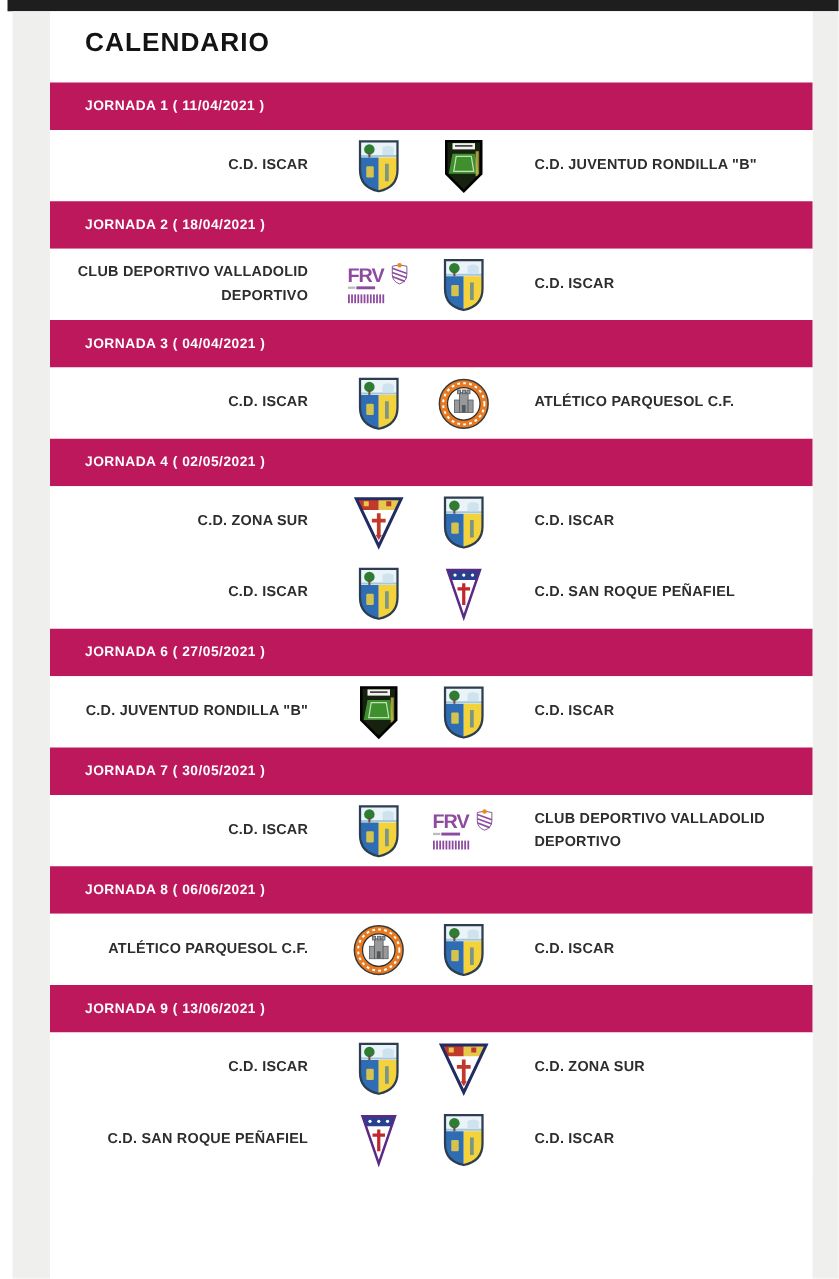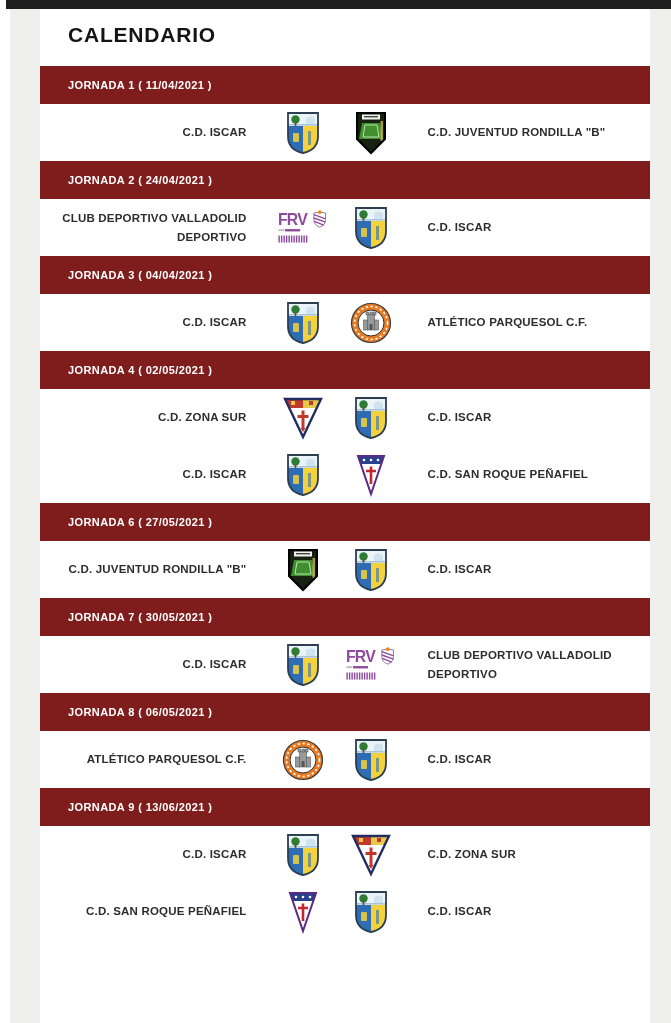--- a/index.html
+++ b/index.html
@@ -29,21 +29,21 @@
   .page-header { padding: 14px 14px 12px 28px; }
   .page-title {
     font-size: 21px; font-weight: bold; letter-spacing: 0.8px;
     color: #141414; margin-bottom: 7px;
   }
   .page-subtitle {
     font-size: 11.5px; font-weight: bold; color: #333333;
     letter-spacing: 0.2px;
   }
   .jornada-bar {
-    height: 38px; background: #7f1d1d; color: #ffffff;
+    height: 38px; background: #be185d; color: #ffffff;
     display: flex; align-items: center; padding-left: 28px;
     font-size: 11px; font-weight: bold; letter-spacing: 0.4px;
   }
   .match-row {
     height: 57px; background: #ffffff;
     display: flex; align-items: center; gap: 18px;
   }
   .team {
     flex: 1 1 0; font-size: 11.5px; font-weight: bold; color: #2d2d2d;
     letter-spacing: 0.2px; line-height: 1.65;
@@ -194,21 +194,21 @@
           <svg class="crest-svg crest-rondilla">
             <use href="#crest-rondilla"></use>
           </svg>
         </div>
       <div class="team away">C.D. JUVENTUD RONDILLA "B"</div>
     </div>
   </div>
 
   <div>
     <div class="jornada-bar">
-      <span>JORNADA 2 ( 24/04/2021 )</span>
+      <span>JORNADA 2 ( 18/04/2021 )</span>
     </div>
     <div class="match-row">
       <div class="team home">CLUB DEPORTIVO VALLADOLID DEPORTIVO</div>
       <div class="crest-cell">
           <svg class="crest-svg crest-frv">
             <use href="#crest-frv"></use>
           </svg>
         </div>
       <div class="crest-cell">
           <svg class="crest-svg crest-iscar">
@@ -311,21 +311,21 @@
           <svg class="crest-svg crest-frv">
             <use href="#crest-frv"></use>
           </svg>
         </div>
       <div class="team away">CLUB DEPORTIVO VALLADOLID DEPORTIVO</div>
     </div>
   </div>
 
   <div>
     <div class="jornada-bar">
-      <span>JORNADA 8 ( 06/05/2021 )</span>
+      <span>JORNADA 8 ( 06/06/2021 )</span>
     </div>
     <div class="match-row">
       <div class="team home">ATLÉTICO PARQUESOL C.F.</div>
       <div class="crest-cell">
           <svg class="crest-svg crest-parquesol">
             <use href="#crest-parquesol"></use>
           </svg>
         </div>
       <div class="crest-cell">
           <svg class="crest-svg crest-iscar">

